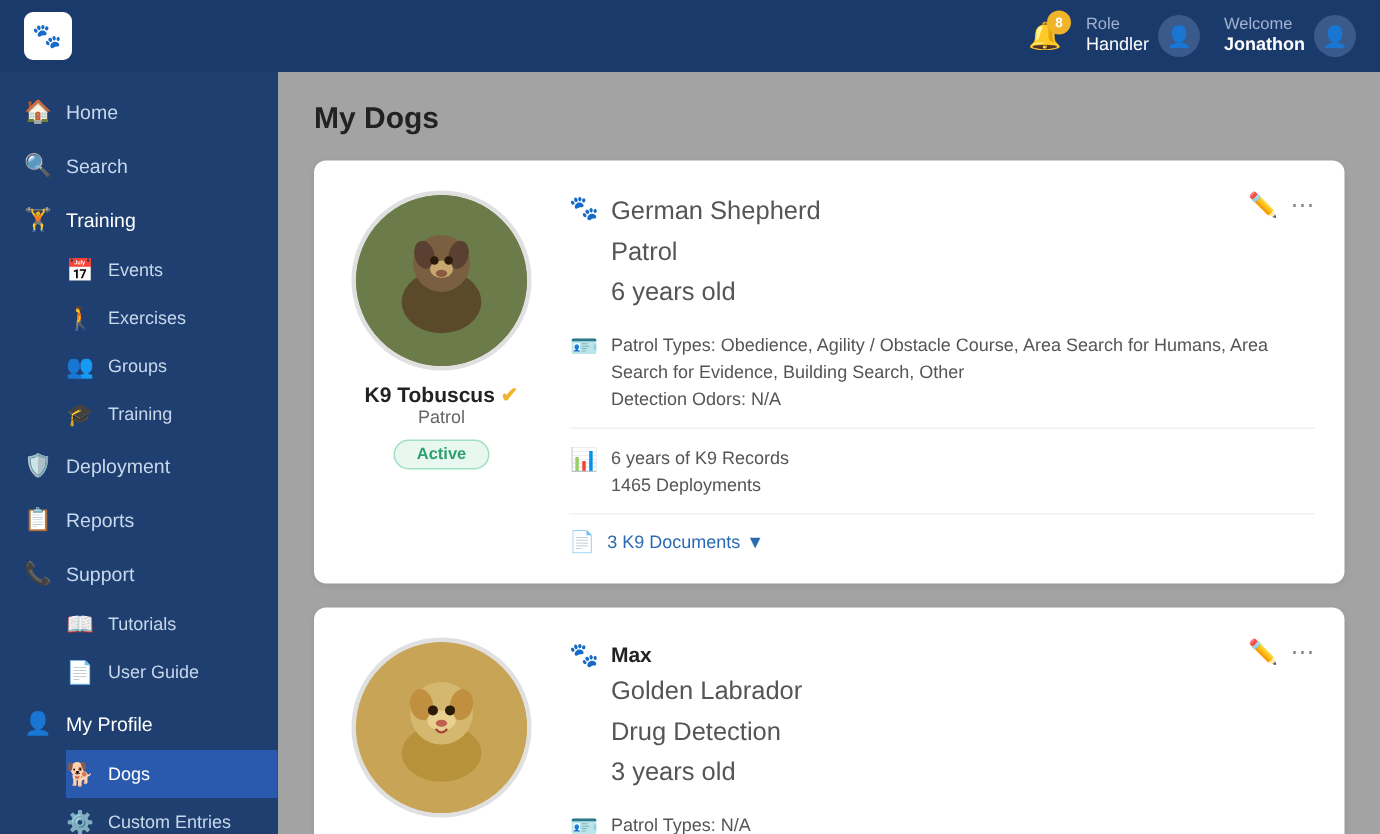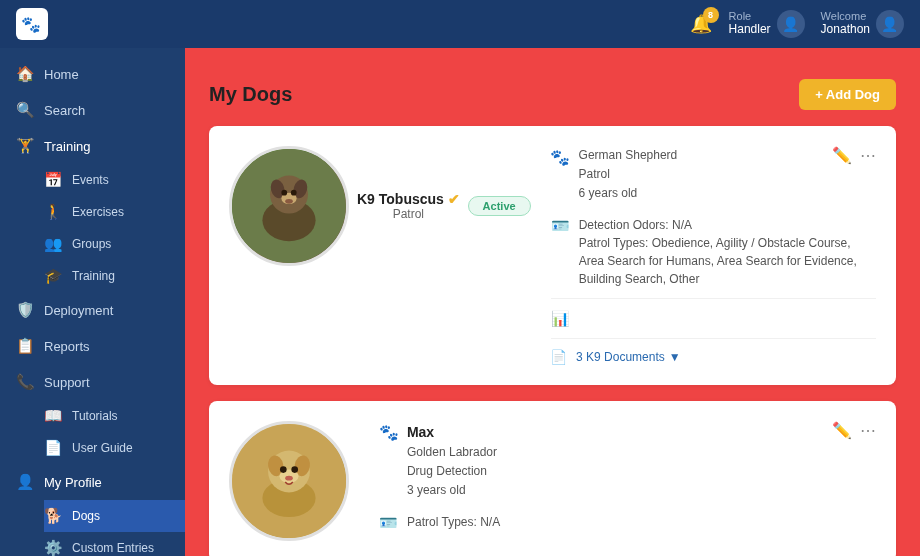--- a/index.html
+++ b/index.html
@@ -126,23 +126,23 @@
       cursor: pointer;
       font-size: 13px;
       color: #c8d8ec;
     }
     .sidebar-section-header.active-parent { color: white; }
     .sidebar-section-header .icon { font-size: 15px; width: 18px; text-align: center; }
 
     
     .main {
       flex: 1;
-      padding: 31px 24px;
+      padding: 20px 24px;
       overflow-y: auto;
-      background: #ef4444;
+      background: #a3a3a3;
     }
     .page-header {
       display: flex;
       align-items: center;
       justify-content: space-between;
       margin-bottom: 16px;
     }
     .page-title {
       font-size: 20px;
       font-weight: bold;
@@ -168,21 +168,21 @@
       border-radius: 8px;
       padding: 20px;
       margin-bottom: 16px;
       display: flex;
       gap: 20px;
       align-items: flex-start;
       box-shadow: 0 1px 4px rgba(0,0,0,0.08);
     }
     .dog-photo-section {
       display: flex;
-      flex-direction: row;
+      flex-direction: column;
       align-items: center;
       gap: 8px;
       min-width: 130px;
     }
     .dog-photo {
       width: 120px;
       height: 120px;
       border-radius: 50%;
       overflow: hidden;
       border: 3px solid #e0e0e0;
@@ -236,21 +236,21 @@
       align-items: flex-start;
       margin-bottom: 12px;
     }
     .dog-basic {
       display: flex;
       gap: 8px;
     }
     .dog-basic-icon { font-size: 16px; color: #888; margin-top: 2px; }
     .dog-basic-text { line-height: 1.6; }
     .dog-basic-text .name { font-weight: bold; font-size: 14px; color: #222; }
-    .dog-basic-text .detail { font-size: 12px; color: #555; }
+    .dog-basic-text .detail { font-size: 17px; color: #555; }
     .card-actions {
       display: flex;
       gap: 8px;
       color: #888;
       font-size: 16px;
     }
     .card-actions span { cursor: pointer; }
     .info-row {
       display: flex;
       gap: 8px;
@@ -285,21 +285,21 @@
     <div class="user-info">
       <div>
         <div class="user-role">Role</div>
         <div style="font-size:12px;font-weight:normal;">Handler</div>
       </div>
       <div class="user-avatar">👤</div>
     </div>
     <div class="user-info">
       <div>
         <div class="user-role">Welcome</div>
-        <div style="font-size:12px;font-weight:normal;">Jonathon</div>
+        <div style="font-size:12px;font-weight:bold;">Jonathon</div>
       </div>
       <div class="user-avatar">👤</div>
     </div>
   </div>
 </header>
 
 <div class="layout">
 
   <nav class="sidebar">
     <div class="sidebar-item">
@@ -367,21 +367,20 @@
         <span class="icon">⚙️</span>
         <span>Custom Entries</span>
       </div>
 
     </div>
   </nav>
 
   <main class="main">
     <div class="page-header">
       <h1 class="page-title">My Dogs</h1>
-      <button class="add-dog-btn">+ Add Dog</button>
     </div>
 
     <div class="dog-card">
       <div class="dog-photo-section">
         <div class="dog-photo k9-tobuscus">
           <svg width="120" height="120" viewBox="0 0 120 120" xmlns="http://www.w3.org/2000/svg">
             <circle cx="60" cy="60" r="60" fill="#6b7c4a"></circle>
 
             <ellipse cx="60" cy="75" rx="28" ry="22" fill="#5a4a2a"></ellipse>
             <circle cx="60" cy="48" r="20" fill="#7a6040"></circle>
@@ -415,30 +414,32 @@
           </div>
           <div class="card-actions">
             <span>✏️</span>
             <span>⋯</span>
           </div>
         </div>
 
         <div class="info-row">
           <span class="info-row-icon">🪪</span>
           <div class="info-row-text">
+            <div>Patrol Types: Obedience, Agility / Obstacle Course, Area Search for Humans, Area Search for Evidence, Building Search, Other</div>
             <div>Detection Odors: N/A</div>
-            <div>Patrol Types: Obedience, Agility / Obstacle Course, Area Search for Humans, Area Search for Evidence, Building Search, Other</div>
           </div>
         </div>
 
         <hr class="divider">
 
         <div class="info-row">
           <span class="info-row-icon">📊</span>
           <div class="info-row-text">
+            <div>6 years of K9 Records</div>
+            <div>1465 Deployments</div>
           </div>
         </div>
 
         <hr class="divider">
 
         <div class="doc-row">
           <span class="doc-icon">📄</span>
           <span class="doc-link">
             <span>3 K9 Documents</span>
             <span>▼</span>

